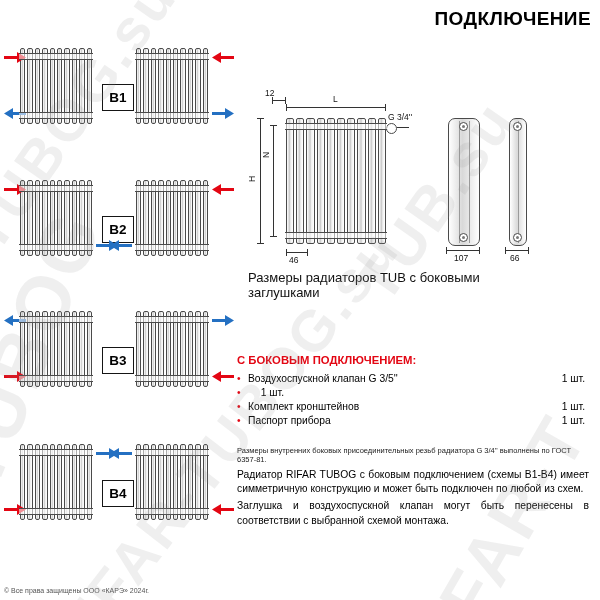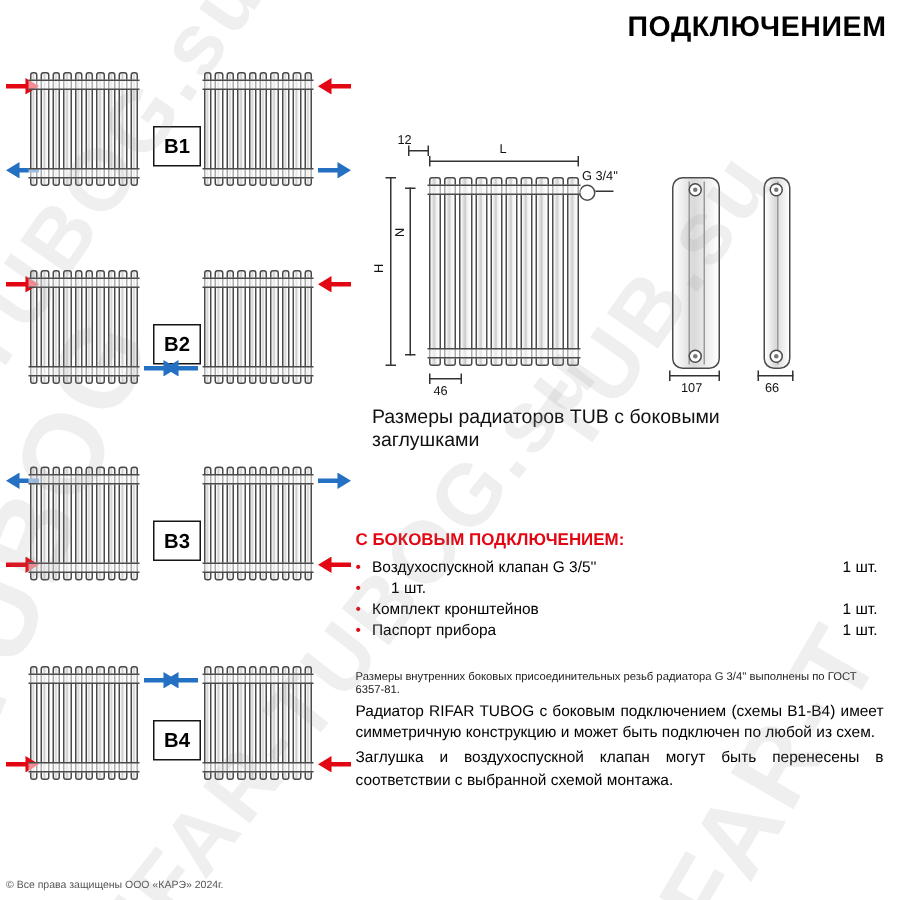--- a/index.html
+++ b/index.html
@@ -76,21 +76,21 @@
 
 <div class="page">
 
   <div class="wm" style="left:-30px;top:440px;font-size:76px;transform:rotate(-68deg);">TUBOG</div>
   <div class="wm" style="left:60px;top:620px;font-size:58px;transform:rotate(-52deg);">RIFAR-TUBOG.su</div>
   <div class="wm" style="left:420px;top:640px;font-size:70px;transform:rotate(-60deg);">RIFAR-T</div>
   <div class="wm" style="left:370px;top:260px;font-size:60px;transform:rotate(-55deg);">TUB.su</div>
   <div class="wm" style="left:-20px;top:210px;font-size:58px;transform:rotate(-55deg);">TUBOG.su</div>
 
   <div class="title">
-    <div>ПОДКЛЮЧЕНИЕМ</div>
+    <div>ПОДКЛЮЧЕНИЕ</div>
   </div>
 
   <div class="scheme-row" style="top:40px;text-align:center;">
     <div class="radiator rad-a">
         <span class="sec"></span>
         <span class="sec"></span>
         <span class="sec"></span>
         <span class="sec"></span>
         <span class="sec"></span>
         <span class="sec"></span>

